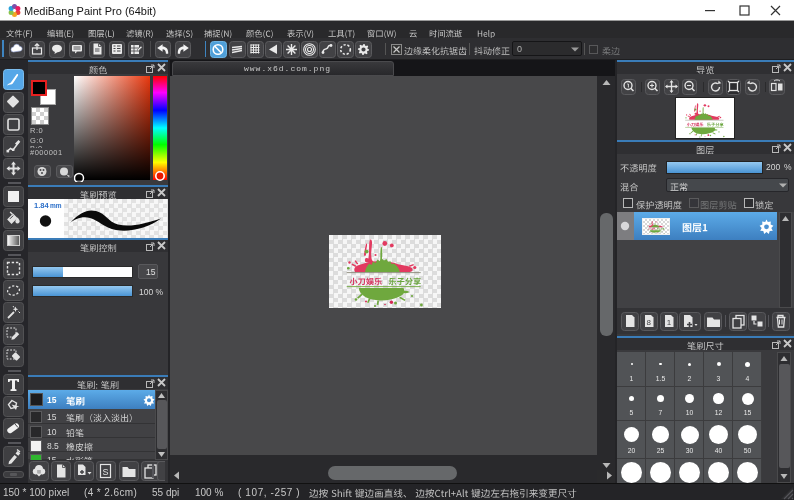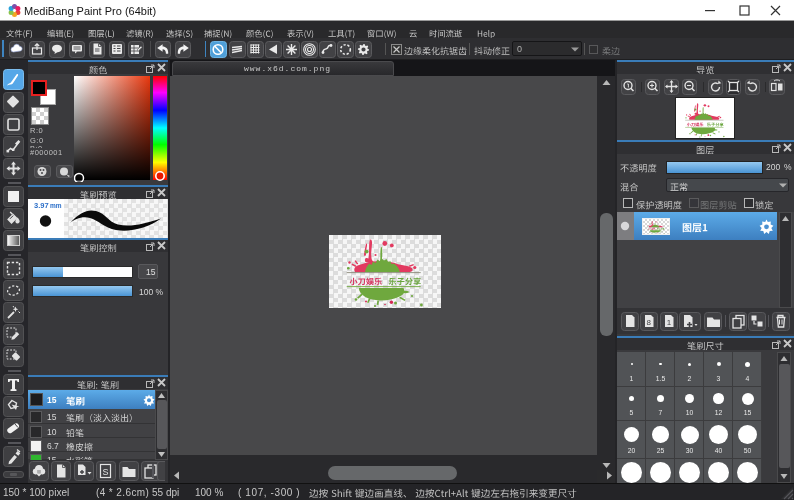--- a/index.html
+++ b/index.html
@@ -330,21 +330,21 @@
       </svg></div>
 <svg style="position:absolute;left:146px;top:189px;" width="9" height="9" viewBox="0 0 9 9">
       <rect x="0.5" y="2.5" width="6" height="6" fill="none" stroke="#b8b8b8"></rect>
       <path d="M4 5 L8 1 M5 1 h3 v3" stroke="#b8b8b8" fill="none"></path>
     </svg>
 <svg style="position:absolute;left:157px;top:188px;" width="9" height="9" viewBox="0 0 9 9">
       <path d="M1 1 L8 8 M8 1 L1 8" stroke="#c8c8c8" stroke-width="1.8"></path>
     </svg>
 <div style="position:absolute;left:28px;top:199px;width:36px;height:39px;background:#fff"></div>
 <div style="position:absolute;left:64px;top:199px;width:104px;height:39px;background-image:conic-gradient(#e2e2e2 25%,#f7f7f7 0 50%,#e2e2e2 0 75%,#f7f7f7 0);background-size:9px 9px"></div>
-<div style="position:absolute;left:34px;top:201px;font:7.5px 'Liberation Sans', sans-serif;color:#2a6ec8;white-space:pre;font-weight:bold">3.97</div>
+<div style="position:absolute;left:34px;top:201px;font:7.5px 'Liberation Sans', sans-serif;color:#2a6ec8;white-space:pre;font-weight:bold">1.84</div>
 <div style="position:absolute;left:50px;top:202px;font:6.5px 'Liberation Sans', sans-serif;color:#2a6ec8;white-space:pre;font-weight:bold">mm</div>
 <svg style="position:absolute;left:35px;top:210px;" width="22" height="22" viewBox="0 0 22 22">
       <circle cx="10.5" cy="11" r="5.7" fill="#111"></circle>
     </svg>
 <svg style="position:absolute;left:66px;top:200px;" width="100" height="37" viewBox="0 0 100 37">
       <path d="M4 23 C14 12 22 9 30 11 C40 13.5 42 22 52 24.5 C64 27.5 78 24 95 18.5 C82 28 64 32.5 50 30 C38 27.8 32 20 24 18 C16 16 9 19 4 23 Z" fill="#0a0a0a"></path>
     </svg>
 <div style="position:absolute;left:28px;top:238px;width:140px;height:14px;background:#2f2f32;border-top:2px solid #3a7cb8"></div>
 <div style="position:absolute;left:79.6px;top:241px"><svg width="38" height="12" viewBox="0 0 38 12" style="overflow:visible">
         <path transform="translate(0,8.6)" d="M0.5 -1.5 0.6 -0.9 3.9 -1.1V-0.4C3.9 0.4 4.2 0.7 5.2 0.7C5.5 0.7 7.1 0.7 7.4 0.7C8.2 0.7 8.4 0.3 8.5 -0.7C8.3 -0.8 8.1 -0.9 7.9 -1.0C7.8 -0.1 7.8 0.0 7.3 0.0C7.0 0.0 5.6 0.0 5.3 0.0C4.7 0.0 4.6 -0.0 4.6 -0.4V-1.2L8.7 -1.6L8.6 -2.2L4.6 -1.8V-2.8L7.8 -3.1L7.8 -3.6L4.6 -3.4V-4.2C5.8 -4.3 6.9 -4.5 7.8 -4.7L7.4 -5.3C5.9 -4.9 3.4 -4.6 1.2 -4.5C1.2 -4.3 1.3 -4.1 1.3 -3.9C2.2 -4.0 3.1 -4.0 3.9 -4.1V-3.3L1.0 -3.0L1.0 -2.5L3.9 -2.7V-1.7ZM1.7 -7.8C1.4 -6.8 0.9 -5.9 0.3 -5.3C0.5 -5.2 0.8 -5.1 0.9 -4.9C1.2 -5.3 1.5 -5.8 1.8 -6.3H2.3C2.5 -5.8 2.7 -5.3 2.8 -5.0L3.4 -5.2C3.3 -5.5 3.2 -5.9 3.0 -6.3H4.4V-6.9H2.1C2.2 -7.1 2.3 -7.4 2.4 -7.6ZM5.3 -7.8C5.1 -6.9 4.6 -6.0 3.9 -5.4C4.1 -5.4 4.4 -5.2 4.5 -5.1C4.8 -5.4 5.2 -5.8 5.4 -6.3H6.1C6.3 -5.9 6.5 -5.5 6.6 -5.2L7.2 -5.4C7.1 -5.7 7.0 -6.0 6.8 -6.3H8.6V-6.9H5.7C5.8 -7.1 5.9 -7.4 6.0 -7.6Z M15.2 -6.8V-1.6H15.8V-6.8ZM17.0 -7.6V-0.2C17.0 -0.0 16.9 0.0 16.8 0.0C16.6 0.0 16.1 0.0 15.6 0.0C15.7 0.2 15.8 0.5 15.8 0.7C16.5 0.7 17.0 0.7 17.3 0.6C17.6 0.5 17.7 0.3 17.7 -0.2V-7.6ZM11.0 -3.8V-0.3H11.5V-3.2H12.4V0.7H13.0V-3.2H13.9V-1.0C13.9 -0.9 13.9 -0.9 13.8 -0.9C13.7 -0.9 13.5 -0.9 13.2 -0.9C13.2 -0.8 13.3 -0.5 13.3 -0.3C13.8 -0.3 14.1 -0.3 14.3 -0.5C14.5 -0.6 14.5 -0.7 14.5 -1.0V-3.8H13.9H13.0V-4.8H14.5V-7.2H10.2V-4.1C10.2 -2.8 10.1 -1.1 9.5 0.2C9.6 0.2 9.9 0.4 10.0 0.6C10.7 -0.8 10.8 -2.7 10.8 -4.1V-4.8H12.4V-3.8ZM10.8 -6.6H13.8V-5.4H10.8Z M24.8 -5.1C25.4 -4.6 26.2 -3.8 26.5 -3.4L27.0 -3.8C26.6 -4.3 25.8 -5.0 25.2 -5.5ZM23.6 -5.5C23.1 -4.8 22.4 -4.2 21.8 -3.8C21.9 -3.7 22.2 -3.4 22.2 -3.3C22.9 -3.8 23.7 -4.5 24.2 -5.2ZM19.9 -7.7V-5.9H18.8V-5.3H19.9V-3.1C19.4 -2.9 19.0 -2.8 18.7 -2.7L18.9 -2.0L19.9 -2.4V-0.1C19.9 -0.0 19.9 0.0 19.8 0.0C19.6 0.0 19.3 0.0 18.9 0.0C19.0 0.2 19.1 0.5 19.1 0.7C19.7 0.7 20.0 0.6 20.2 0.5C20.5 0.4 20.6 0.2 20.6 -0.1V-2.6L21.5 -3.0L21.4 -3.6L20.6 -3.3V-5.3H21.5V-5.9H20.6V-7.7ZM21.5 -0.2V0.4H27.3V-0.2H24.7V-2.5H26.6V-3.1H22.2V-2.5H24.0V-0.2ZM23.8 -7.6C23.9 -7.3 24.1 -6.9 24.2 -6.6H21.8V-5.0H22.4V-6.0H26.5V-5.1H27.2V-6.6H25.0C24.8 -6.9 24.6 -7.4 24.5 -7.7Z M33.8 -6.9V-1.8H34.5V-6.9ZM35.5 -7.6V-0.2C35.5 -0.1 35.4 -0.0 35.3 -0.0C35.1 -0.0 34.6 -0.0 34.0 -0.0C34.1 0.2 34.2 0.5 34.3 0.7C35.0 0.7 35.5 0.7 35.7 0.6C36.0 0.4 36.1 0.2 36.1 -0.2V-7.6ZM28.9 -7.5C28.7 -6.6 28.4 -5.7 28.0 -5.1C28.2 -5.0 28.5 -4.9 28.6 -4.8C28.7 -5.1 28.9 -5.4 29.1 -5.8H30.3V-4.8H28.0V-4.2H30.3V-3.2H28.4V-0.0H29.1V-2.6H30.3V0.7H30.9V-2.6H32.2V-0.7C32.2 -0.6 32.2 -0.6 32.1 -0.6C32.0 -0.6 31.7 -0.6 31.3 -0.6C31.4 -0.4 31.4 -0.2 31.5 0.0C32.0 0.0 32.3 0.0 32.5 -0.1C32.8 -0.2 32.8 -0.4 32.8 -0.7V-3.2H30.9V-4.2H33.2V-4.8H30.9V-5.8H32.8V-6.4H30.9V-7.7H30.3V-6.4H29.3C29.4 -6.7 29.5 -7.0 29.6 -7.4Z" fill="#c8c8c8"></path>
@@ -392,21 +392,21 @@
         <path transform="translate(0,8.4)" d="M0.5 -1.4 0.6 -0.8 3.8 -1.1V-0.4C3.8 0.4 4.1 0.6 5.1 0.6C5.4 0.6 7.0 0.6 7.2 0.6C8.0 0.6 8.3 0.3 8.4 -0.7C8.2 -0.7 7.9 -0.8 7.7 -1.0C7.7 -0.1 7.6 0.0 7.2 0.0C6.8 0.0 5.4 0.0 5.2 0.0C4.6 0.0 4.5 -0.0 4.5 -0.4V-1.2L8.5 -1.5L8.4 -2.1L4.5 -1.8V-2.7L7.7 -3.0L7.6 -3.5L4.5 -3.3V-4.1C5.7 -4.2 6.8 -4.4 7.6 -4.6L7.3 -5.2C5.8 -4.8 3.3 -4.5 1.1 -4.4C1.2 -4.2 1.3 -4.0 1.3 -3.8C2.1 -3.9 3.0 -4.0 3.8 -4.0V-3.2L1.0 -3.0L1.0 -2.4L3.8 -2.7V-1.7ZM1.7 -7.6C1.4 -6.7 0.9 -5.8 0.3 -5.2C0.5 -5.1 0.8 -4.9 0.9 -4.8C1.2 -5.2 1.5 -5.6 1.7 -6.1H2.2C2.4 -5.7 2.7 -5.2 2.8 -4.9L3.4 -5.1C3.3 -5.4 3.1 -5.8 2.9 -6.1H4.3V-6.7H2.0C2.1 -6.9 2.2 -7.2 2.3 -7.4ZM5.2 -7.6C4.9 -6.7 4.5 -5.9 3.9 -5.3C4.0 -5.2 4.3 -5.0 4.4 -4.9C4.7 -5.3 5.0 -5.7 5.3 -6.1H5.9C6.1 -5.8 6.4 -5.4 6.4 -5.1L7.0 -5.3C7.0 -5.6 6.8 -5.8 6.6 -6.1H8.4V-6.7H5.6C5.7 -6.9 5.8 -7.2 5.9 -7.4Z M14.8 -6.6V-1.6H15.5V-6.6ZM16.6 -7.4V-0.2C16.6 -0.0 16.6 0.0 16.4 0.0C16.3 0.0 15.8 0.0 15.2 0.0C15.3 0.2 15.4 0.5 15.5 0.7C16.1 0.7 16.6 0.7 16.9 0.6C17.2 0.5 17.3 0.3 17.3 -0.2V-7.4ZM10.7 -3.8V-0.3H11.2V-3.2H12.1V0.7H12.7V-3.2H13.6V-1.0C13.6 -0.9 13.6 -0.9 13.5 -0.9C13.4 -0.9 13.2 -0.9 12.9 -0.9C13.0 -0.7 13.0 -0.5 13.1 -0.3C13.5 -0.3 13.8 -0.3 14.0 -0.4C14.2 -0.5 14.2 -0.7 14.2 -1.0V-3.8H13.6H12.7V-4.7H14.2V-7.0H10.0V-4.0C10.0 -2.7 9.9 -1.0 9.3 0.2C9.4 0.2 9.7 0.4 9.8 0.5C10.5 -0.7 10.6 -2.7 10.6 -4.0V-4.7H12.1V-3.8ZM10.6 -6.4H13.5V-5.3H10.6Z M24.3 -3.4C24.3 -1.7 25.0 -0.2 26.0 0.9L26.6 0.6C25.6 -0.5 24.9 -1.8 24.9 -3.4C24.9 -5.0 25.6 -6.4 26.6 -7.4L26.0 -7.7C25.0 -6.6 24.3 -5.2 24.3 -3.4Z M30.8 -7.0C30.6 -6.4 30.3 -5.8 30.0 -5.4L30.6 -5.2C30.9 -5.6 31.2 -6.3 31.4 -6.8ZM30.7 -3.1C30.5 -2.4 30.2 -1.7 29.9 -1.3L30.4 -1.1C30.8 -1.5 31.2 -2.3 31.3 -2.9ZM34.5 -7.0C34.3 -6.5 33.9 -5.8 33.5 -5.4L34.0 -5.2C34.4 -5.6 34.8 -6.2 35.2 -6.8ZM34.6 -3.1C34.3 -2.6 33.9 -1.9 33.5 -1.4L34.1 -1.2C34.4 -1.6 34.9 -2.3 35.3 -2.9ZM27.8 -6.9C28.4 -6.7 29.1 -6.2 29.4 -5.9L29.8 -6.4C29.5 -6.7 28.8 -7.1 28.2 -7.4ZM27.3 -4.5C27.9 -4.2 28.6 -3.8 28.9 -3.5L29.3 -4.0C29.0 -4.3 28.3 -4.7 27.7 -5.0ZM27.6 0.1 28.2 0.5C28.6 -0.3 29.2 -1.4 29.6 -2.3L29.1 -2.8C28.6 -1.8 28.0 -0.6 27.6 0.1ZM32.4 -7.6C32.3 -5.3 32.1 -4.4 29.8 -3.9C30.0 -3.7 30.1 -3.5 30.2 -3.3C31.5 -3.6 32.2 -4.1 32.6 -4.9C33.5 -4.4 34.5 -3.8 35.0 -3.3L35.5 -3.9C34.9 -4.4 33.7 -5.0 32.8 -5.5C32.9 -6.1 33.0 -6.7 33.0 -7.6ZM32.3 -3.8C32.2 -1.4 32.0 -0.4 29.4 0.1C29.6 0.3 29.7 0.6 29.8 0.7C31.5 0.3 32.3 -0.3 32.7 -1.4C33.1 -0.3 34.0 0.4 35.3 0.7C35.4 0.5 35.6 0.3 35.7 0.1C34.1 -0.1 33.2 -1.1 32.9 -2.5C32.9 -2.9 33.0 -3.3 33.0 -3.8Z M38.7 -6.8C39.2 -6.4 39.7 -5.9 40.1 -5.3C39.5 -2.8 38.4 -0.9 36.4 0.1C36.5 0.2 36.9 0.5 37.0 0.7C38.8 -0.4 40.0 -2.1 40.7 -4.4C41.6 -2.6 42.3 -0.5 44.3 0.6C44.4 0.4 44.6 0.1 44.7 -0.1C41.7 -1.9 41.9 -5.3 39.1 -7.4Z M48.8 -7.0C48.6 -6.4 48.3 -5.8 48.0 -5.4L48.6 -5.2C48.9 -5.6 49.2 -6.3 49.4 -6.8ZM48.7 -3.1C48.5 -2.4 48.2 -1.7 47.9 -1.3L48.4 -1.1C48.8 -1.5 49.2 -2.3 49.3 -2.9ZM52.5 -7.0C52.3 -6.5 51.9 -5.8 51.5 -5.4L52.0 -5.2C52.4 -5.6 52.8 -6.2 53.2 -6.8ZM52.6 -3.1C52.3 -2.6 51.9 -1.9 51.5 -1.4L52.1 -1.2C52.4 -1.6 52.9 -2.3 53.3 -2.9ZM45.8 -6.9C46.4 -6.7 47.1 -6.2 47.4 -5.9L47.8 -6.4C47.5 -6.7 46.8 -7.1 46.2 -7.4ZM45.3 -4.5C45.9 -4.2 46.6 -3.8 46.9 -3.5L47.3 -4.0C47.0 -4.3 46.3 -4.7 45.7 -5.0ZM45.6 0.1 46.2 0.5C46.6 -0.3 47.2 -1.4 47.6 -2.3L47.1 -2.8C46.6 -1.8 46.0 -0.6 45.6 0.1ZM50.4 -7.6C50.3 -5.3 50.1 -4.4 47.8 -3.9C48.0 -3.7 48.1 -3.5 48.2 -3.3C49.5 -3.6 50.2 -4.1 50.6 -4.9C51.5 -4.4 52.5 -3.8 53.0 -3.3L53.5 -3.9C52.9 -4.4 51.7 -5.0 50.8 -5.5C50.9 -6.1 51.0 -6.7 51.0 -7.6ZM50.3 -3.8C50.2 -1.4 50.0 -0.4 47.4 0.1C47.6 0.3 47.7 0.6 47.8 0.7C49.5 0.3 50.3 -0.3 50.7 -1.4C51.1 -0.3 52.0 0.4 53.3 0.7C53.4 0.5 53.6 0.3 53.7 0.1C52.1 -0.1 51.2 -1.1 50.9 -2.5C50.9 -2.9 51.0 -3.3 51.0 -3.8Z M54.9 -3.1V0.2H61.3V0.7H62.1V-3.1H61.3V-0.5H58.9V-3.6H61.7V-6.7H61.0V-4.3H58.9V-7.6H58.1V-4.3H56.1V-6.7H55.4V-3.6H58.1V-0.5H55.7V-3.1Z M65.7 -3.4C65.7 -5.2 65.0 -6.6 64.0 -7.7L63.4 -7.4C64.4 -6.4 65.1 -5.0 65.1 -3.4C65.1 -1.8 64.4 -0.5 63.4 0.6L64.0 0.9C65.0 -0.2 65.7 -1.7 65.7 -3.4Z" fill="#d8d8d8"></path>
       </svg></div>
 <div style="position:absolute;left:28px;top:424px;width:127px;height:14px;background:#414144;border-bottom:1px solid #333335"></div>
 <div style="position:absolute;left:30px;top:426px;width:12px;height:12px;background:#28282a;border:1px solid #5a5a5c"></div>
 <div style="position:absolute;left:47px;top:426.5px;font:8.5px 'Liberation Sans', sans-serif;color:#d8d8d8;white-space:pre;">10</div>
 <div style="position:absolute;left:66px;top:426px;"><svg width="20" height="12" viewBox="0 0 20 12" style="overflow:visible">
         <path transform="translate(0,8.4)" d="M4.3 -3.2V0.7H4.9V0.2H7.3V0.7H8.0V-3.2ZM4.9 -0.4V-2.6H7.3V-0.4ZM4.7 -7.1V-6.1C4.7 -5.3 4.5 -4.4 3.6 -3.7C3.8 -3.6 4.0 -3.4 4.1 -3.2C5.1 -4.0 5.3 -5.2 5.3 -6.1V-6.5H6.9V-4.6C6.9 -3.9 7.0 -3.7 7.6 -3.7C7.7 -3.7 8.1 -3.7 8.2 -3.7C8.4 -3.7 8.5 -3.7 8.6 -3.7C8.6 -3.9 8.6 -4.1 8.6 -4.2C8.5 -4.2 8.3 -4.2 8.2 -4.2C8.1 -4.2 7.8 -4.2 7.7 -4.2C7.6 -4.2 7.6 -4.3 7.6 -4.5V-7.1ZM1.6 -7.5C1.3 -6.7 0.8 -5.9 0.3 -5.4C0.4 -5.2 0.6 -4.9 0.6 -4.7C0.9 -5.1 1.3 -5.5 1.5 -5.9H3.8V-6.5H1.9C2.0 -6.8 2.1 -7.1 2.2 -7.4ZM0.5 -3.1V-2.5H1.9V-0.7C1.9 -0.2 1.6 0.1 1.4 0.2C1.5 0.3 1.7 0.6 1.7 0.7C1.9 0.5 2.1 0.4 3.8 -0.5C3.8 -0.6 3.7 -0.9 3.7 -1.0L2.5 -0.4V-2.5H3.7V-3.1H2.5V-4.3H3.5V-4.9H0.9V-4.3H1.9V-3.1Z M9.5 -1.4 9.6 -0.8 12.8 -1.1V-0.4C12.8 0.4 13.1 0.6 14.1 0.6C14.4 0.6 16.0 0.6 16.2 0.6C17.0 0.6 17.3 0.3 17.4 -0.7C17.2 -0.7 16.9 -0.8 16.7 -1.0C16.7 -0.1 16.6 0.0 16.2 0.0C15.8 0.0 14.4 0.0 14.2 0.0C13.6 0.0 13.5 -0.0 13.5 -0.4V-1.2L17.5 -1.5L17.4 -2.1L13.5 -1.8V-2.7L16.7 -3.0L16.6 -3.5L13.5 -3.3V-4.1C14.7 -4.2 15.8 -4.4 16.6 -4.6L16.3 -5.2C14.8 -4.8 12.3 -4.5 10.1 -4.4C10.2 -4.2 10.3 -4.0 10.3 -3.8C11.1 -3.9 12.0 -4.0 12.8 -4.0V-3.2L10.0 -3.0L10.0 -2.4L12.8 -2.7V-1.7ZM10.7 -7.6C10.4 -6.7 9.9 -5.8 9.3 -5.2C9.5 -5.1 9.8 -4.9 9.9 -4.8C10.2 -5.2 10.5 -5.6 10.7 -6.1H11.2C11.4 -5.7 11.7 -5.2 11.8 -4.9L12.4 -5.1C12.3 -5.4 12.1 -5.8 11.9 -6.1H13.3V-6.7H11.0C11.1 -6.9 11.2 -7.2 11.3 -7.4ZM14.2 -7.6C13.9 -6.7 13.5 -5.9 12.9 -5.3C13.0 -5.2 13.3 -5.0 13.4 -4.9C13.7 -5.3 14.0 -5.7 14.3 -6.1H14.9C15.1 -5.8 15.4 -5.4 15.4 -5.1L16.0 -5.3C16.0 -5.6 15.8 -5.8 15.6 -6.1H17.4V-6.7H14.6C14.7 -6.9 14.8 -7.2 14.9 -7.4Z" fill="#d8d8d8"></path>
       </svg></div>
 <div style="position:absolute;left:28px;top:438px;width:127px;height:14px;background:#414144;border-bottom:1px solid #333335"></div>
 <div style="position:absolute;left:30px;top:440px;width:12px;height:12px;background:#f2f2f2;border:1px solid #5a5a5c"></div>
-<div style="position:absolute;left:47px;top:440.5px;font:8.5px 'Liberation Sans', sans-serif;color:#d8d8d8;white-space:pre;">6.7</div>
+<div style="position:absolute;left:47px;top:440.5px;font:8.5px 'Liberation Sans', sans-serif;color:#d8d8d8;white-space:pre;">8.5</div>
 <div style="position:absolute;left:66px;top:440px;"><svg width="29" height="12" viewBox="0 0 29 12" style="overflow:visible">
         <path transform="translate(0,8.4)" d="M6.4 -6.5C6.3 -6.2 6.1 -6.0 6.0 -5.7H4.3C4.5 -6.0 4.7 -6.2 4.9 -6.5ZM1.6 -7.6V-5.8H0.4V-5.2H1.6C1.3 -4.0 0.8 -2.5 0.3 -1.8C0.4 -1.6 0.6 -1.3 0.6 -1.1C1.0 -1.7 1.3 -2.6 1.6 -3.6V0.7H2.2V-4.0C2.5 -3.6 2.8 -3.1 2.9 -2.9L3.3 -3.3C3.1 -3.6 2.5 -4.5 2.2 -4.8V-5.2H3.0C3.1 -5.1 3.2 -4.9 3.3 -4.8C3.5 -4.9 3.6 -5.0 3.7 -5.2V-3.7H5.0C4.6 -3.4 4.1 -3.0 3.2 -2.7C3.3 -2.6 3.5 -2.4 3.5 -2.3C4.3 -2.6 4.8 -2.9 5.2 -3.2C5.3 -3.0 5.4 -2.9 5.5 -2.7C4.9 -2.2 3.8 -1.7 3.0 -1.5C3.1 -1.4 3.2 -1.2 3.3 -1.0C4.1 -1.3 5.1 -1.8 5.7 -2.3C5.8 -2.2 5.8 -2.1 5.9 -1.9C5.2 -1.2 4.0 -0.5 3.0 -0.2C3.1 -0.1 3.2 0.1 3.3 0.2C4.2 -0.1 5.2 -0.7 6.0 -1.4C6.0 -0.7 5.9 -0.2 5.7 -0.0C5.6 0.1 5.5 0.1 5.3 0.1C5.1 0.1 4.9 0.1 4.6 0.1C4.7 0.2 4.8 0.5 4.8 0.7C5.0 0.7 5.2 0.7 5.4 0.7C5.7 0.7 5.9 0.6 6.2 0.4C6.6 0.0 6.7 -1.0 6.5 -2.0L6.8 -2.2C7.2 -1.3 7.7 -0.3 8.3 0.2C8.4 0.0 8.6 -0.2 8.7 -0.3C8.1 -0.7 7.6 -1.6 7.3 -2.4C7.6 -2.6 7.9 -2.9 8.2 -3.1L7.8 -3.5C7.4 -3.2 6.8 -2.8 6.3 -2.4C6.1 -2.8 5.9 -3.2 5.6 -3.5L5.7 -3.7H8.1V-5.7H6.7C6.9 -6.1 7.1 -6.4 7.3 -6.8L6.8 -7.0L6.7 -7.0H5.2L5.4 -7.5L4.8 -7.6C4.5 -6.9 3.9 -6.0 3.0 -5.4V-5.8H2.2V-7.6ZM4.3 -5.2H5.7C5.7 -5.0 5.6 -4.6 5.4 -4.3H4.3ZM6.3 -5.2H7.5V-4.3H6.0C6.2 -4.6 6.2 -4.9 6.3 -5.2Z M10.3 -6.3V-4.1C10.3 -2.8 10.2 -1.0 9.3 0.2C9.4 0.3 9.7 0.6 9.8 0.7C10.7 -0.5 10.9 -2.1 11.0 -3.4H11.7C12.2 -2.4 12.8 -1.6 13.5 -0.9C12.7 -0.5 11.7 -0.1 10.7 0.1C10.8 0.2 11.0 0.5 11.1 0.7C12.2 0.5 13.2 0.1 14.1 -0.5C15.0 0.1 16.0 0.5 17.2 0.7C17.3 0.5 17.5 0.3 17.6 0.1C16.5 -0.1 15.5 -0.4 14.7 -0.9C15.6 -1.6 16.3 -2.6 16.7 -3.8L16.3 -4.0L16.2 -4.0H14.1V-5.7H16.4C16.2 -5.2 16.1 -4.8 15.9 -4.5L16.5 -4.3C16.8 -4.8 17.1 -5.6 17.3 -6.2L16.8 -6.4L16.7 -6.3H14.1V-7.6H13.4V-6.3ZM12.5 -3.4H15.8C15.4 -2.5 14.8 -1.9 14.1 -1.3C13.4 -1.9 12.8 -2.6 12.5 -3.4ZM13.4 -5.7V-4.0H11.0V-4.1V-5.7Z M22.1 -1.3C21.8 -0.8 21.3 -0.3 20.9 0.1C21.0 0.2 21.3 0.3 21.4 0.4C21.8 0.0 22.4 -0.6 22.7 -1.2ZM24.8 -1.1C25.2 -0.6 25.7 0.0 25.9 0.4L26.4 0.1C26.2 -0.3 25.7 -0.9 25.2 -1.4ZM19.4 -7.6V-5.7H18.4V-5.1H19.4V-3.1L18.3 -2.8L18.5 -2.1L19.4 -2.5V-0.0C19.4 0.1 19.4 0.1 19.3 0.1C19.2 0.1 18.9 0.1 18.6 0.1C18.7 0.3 18.8 0.5 18.8 0.7C19.3 0.7 19.5 0.7 19.7 0.6C19.9 0.5 20.0 0.3 20.0 -0.0V-2.7L20.9 -3.0L20.8 -3.6L20.0 -3.4V-5.1H20.8V-5.7H20.0V-7.6ZM21.5 -2.2V-1.6H23.4V0.0C23.4 0.1 23.4 0.1 23.3 0.1C23.2 0.1 22.9 0.1 22.5 0.1C22.6 0.3 22.6 0.5 22.7 0.7C23.2 0.7 23.5 0.7 23.8 0.6C24.0 0.5 24.1 0.3 24.1 0.0V-1.6H26.0V-2.2ZM21.4 -3.6C21.6 -3.5 21.8 -3.4 21.9 -3.3C21.6 -2.9 21.2 -2.7 20.8 -2.5C20.9 -2.4 21.1 -2.2 21.2 -2.1C21.7 -2.3 22.2 -2.8 22.7 -3.3V-2.9H24.9V-3.4H22.8C23.2 -3.9 23.6 -4.6 23.8 -5.3L23.5 -5.5L23.4 -5.5H22.5C22.6 -5.6 22.7 -5.8 22.7 -5.9L22.2 -6.0C22.0 -5.4 21.6 -4.7 20.9 -4.2C21.0 -4.1 21.1 -4.0 21.2 -3.8C21.7 -4.2 22.0 -4.6 22.3 -5.1H23.2C23.1 -4.8 22.9 -4.6 22.8 -4.3C22.6 -4.5 22.4 -4.6 22.3 -4.7L22.0 -4.3C22.2 -4.2 22.4 -4.1 22.6 -4.0C22.5 -3.8 22.4 -3.7 22.2 -3.6C22.1 -3.7 21.9 -3.8 21.7 -3.9ZM24.5 -5.0H25.5C25.4 -4.7 25.2 -4.4 25.0 -4.2C24.8 -4.4 24.7 -4.7 24.5 -5.0ZM24.2 -5.9 23.7 -5.7C24.2 -4.2 25.1 -2.9 26.2 -2.2C26.3 -2.4 26.5 -2.6 26.6 -2.7C26.1 -2.9 25.7 -3.3 25.3 -3.8C25.7 -4.2 26.0 -4.8 26.2 -5.3L25.9 -5.5L25.8 -5.5H24.3ZM23.1 -7.4C23.2 -7.2 23.4 -7.0 23.5 -6.7H21.2V-5.5H21.8V-6.2H25.8V-5.5H26.4V-6.7H24.2C24.1 -7.0 23.9 -7.3 23.7 -7.6Z" fill="#d8d8d8"></path>
       </svg></div>
 <div style="position:absolute;left:28px;top:452px;width:127px;height:8px;background:#414144;border-bottom:1px solid #333335"></div>
 <div style="position:absolute;left:30px;top:454px;width:12px;height:12px;background:#2fb52f;border:1px solid #5a5a5c"></div>
 <div style="position:absolute;left:47px;top:454.5px;font:8.5px 'Liberation Sans', sans-serif;color:#d8d8d8;white-space:pre;">15</div>
 <div style="position:absolute;left:66px;top:454px;"><svg width="29" height="12" viewBox="0 0 29 12" style="overflow:visible">
         <path transform="translate(0,8.4)" d="M0.6 -5.3V-4.6H2.9C2.4 -2.8 1.5 -1.4 0.4 -0.7C0.5 -0.6 0.8 -0.3 0.9 -0.2C2.2 -1.1 3.2 -2.8 3.7 -5.1L3.2 -5.3L3.1 -5.3ZM7.4 -5.9C6.9 -5.3 6.2 -4.5 5.6 -3.9C5.3 -4.4 5.1 -4.9 4.9 -5.4V-7.5H4.2V-0.2C4.2 -0.0 4.1 -0.0 4.0 0.0C3.8 0.0 3.3 0.0 2.8 -0.0C2.9 0.2 3.1 0.5 3.1 0.7C3.8 0.7 4.2 0.7 4.5 0.6C4.8 0.5 4.9 0.3 4.9 -0.2V-4.0C5.7 -2.4 6.9 -1.0 8.3 -0.2C8.4 -0.4 8.6 -0.7 8.8 -0.8C7.7 -1.3 6.7 -2.3 5.9 -3.4C6.6 -3.9 7.4 -4.7 8.0 -5.4Z M13.7 -7.5C12.7 -7.1 10.9 -6.9 9.4 -6.8C9.5 -6.6 9.6 -6.4 9.6 -6.2C11.1 -6.3 13.0 -6.6 14.1 -6.9ZM9.7 -5.6C10.0 -5.2 10.4 -4.6 10.5 -4.2L11.0 -4.4C10.9 -4.8 10.6 -5.4 10.2 -5.9ZM11.3 -5.9C11.6 -5.5 11.8 -4.9 11.9 -4.5L12.5 -4.7C12.4 -5.1 12.1 -5.7 11.8 -6.1ZM13.5 -6.1C13.3 -5.6 12.9 -4.9 12.7 -4.4L13.2 -4.2C13.5 -4.6 13.8 -5.4 14.1 -6.0ZM16.6 -7.4C16.1 -6.7 15.1 -6.0 14.3 -5.6C14.5 -5.4 14.7 -5.2 14.8 -5.1C15.7 -5.6 16.6 -6.3 17.3 -7.1ZM16.9 -4.9C16.3 -4.2 15.3 -3.4 14.4 -3.0C14.6 -2.9 14.8 -2.7 14.9 -2.5C15.8 -3.0 16.8 -3.8 17.5 -4.7ZM17.1 -2.4C16.4 -1.3 15.2 -0.4 13.9 0.2C14.1 0.3 14.3 0.5 14.4 0.7C15.7 0.1 17.0 -0.9 17.7 -2.1ZM12.3 -2.8H12.3L12.3 -2.8ZM11.6 -4.4V-3.4H9.5V-2.8H11.4C10.9 -1.9 10.0 -1.0 9.2 -0.5C9.4 -0.4 9.6 -0.1 9.7 0.1C10.3 -0.4 11.1 -1.2 11.6 -2.0V0.7H12.3V-2.2C12.8 -1.7 13.3 -1.2 13.6 -0.8L14.0 -1.2C13.7 -1.7 13.1 -2.3 12.4 -2.8H14.1V-3.4H12.3V-4.4Z M18.5 -1.4 18.6 -0.8 21.8 -1.1V-0.4C21.8 0.4 22.1 0.6 23.1 0.6C23.4 0.6 25.0 0.6 25.2 0.6C26.0 0.6 26.3 0.3 26.4 -0.7C26.2 -0.7 25.9 -0.8 25.7 -1.0C25.7 -0.1 25.6 0.0 25.2 0.0C24.8 0.0 23.4 0.0 23.2 0.0C22.6 0.0 22.5 -0.0 22.5 -0.4V-1.2L26.5 -1.5L26.4 -2.1L22.5 -1.8V-2.7L25.7 -3.0L25.6 -3.5L22.5 -3.3V-4.1C23.7 -4.2 24.8 -4.4 25.6 -4.6L25.3 -5.2C23.8 -4.8 21.3 -4.5 19.1 -4.4C19.2 -4.2 19.3 -4.0 19.3 -3.8C20.1 -3.9 21.0 -4.0 21.8 -4.0V-3.2L19.0 -3.0L19.0 -2.4L21.8 -2.7V-1.7ZM19.7 -7.6C19.4 -6.7 18.9 -5.8 18.3 -5.2C18.5 -5.1 18.8 -4.9 18.9 -4.8C19.2 -5.2 19.5 -5.6 19.7 -6.1H20.2C20.4 -5.7 20.7 -5.2 20.8 -4.9L21.4 -5.1C21.3 -5.4 21.1 -5.8 20.9 -6.1H22.3V-6.7H20.0C20.1 -6.9 20.2 -7.2 20.3 -7.4ZM23.2 -7.6C22.9 -6.7 22.5 -5.9 21.9 -5.3C22.0 -5.2 22.3 -5.0 22.4 -4.9C22.7 -5.3 23.0 -5.7 23.3 -6.1H23.9C24.1 -5.8 24.4 -5.4 24.4 -5.1L25.0 -5.3C25.0 -5.6 24.8 -5.8 24.6 -6.1H26.4V-6.7H23.6C23.7 -6.9 23.8 -7.2 23.9 -7.4Z" fill="#d8d8d8"></path>
       </svg></div>
 <div style="position:absolute;left:155px;top:390px;width:13px;height:70px;background:#2e2e31;border:1px solid #4a4a4c"></div>
@@ -767,23 +767,23 @@
 <div style="position:absolute;left:777px;top:352px;width:14px;height:131px;background:#2e2e31;border:1px solid #4a4a4c"></div>
 <svg style="position:absolute;left:778px;top:354px;" width="12" height="9" viewBox="0 0 12 9">
       <path d="M6 2 L9.5 7 H2.5 Z" fill="#b8b8b8"></path>
     </svg>
 <div style="position:absolute;left:778.5px;top:364px;width:11px;height:104px;background:#57575a;border-radius:2px"></div>
 <svg style="position:absolute;left:778px;top:472px;" width="12" height="9" viewBox="0 0 12 9">
       <path d="M6 7 L2.5 2 H9.5 Z" fill="#b8b8b8"></path>
     </svg>
 <div style="position:absolute;left:0px;top:483px;width:794px;height:17px;background:#242427;border-top:1px solid #111"></div>
 <div style="position:absolute;left:3px;top:487px;font:10px 'Liberation Sans', sans-serif;color:#c8c8c8;white-space:pre;">150 * 100 pixel</div>
-<div style="position:absolute;left:96px;top:487px;font:10px 'Liberation Sans', sans-serif;color:#c8c8c8;white-space:pre;letter-spacing:0.4px">(4 * 2.6cm)</div>
+<div style="position:absolute;left:84px;top:487px;font:10px 'Liberation Sans', sans-serif;color:#c8c8c8;white-space:pre;letter-spacing:0.4px">(4 * 2.6cm)</div>
 <div style="position:absolute;left:152px;top:487px;font:10px 'Liberation Sans', sans-serif;color:#c8c8c8;white-space:pre;">55 dpi</div>
 <div style="position:absolute;left:195px;top:487px;font:10px 'Liberation Sans', sans-serif;color:#c8c8c8;white-space:pre;">100 %</div>
-<div style="position:absolute;left:238px;top:487px;font:10px 'Liberation Sans', sans-serif;color:#c8c8c8;white-space:pre;letter-spacing:0.6px">( 107, -300 )</div>
+<div style="position:absolute;left:238px;top:487px;font:10px 'Liberation Sans', sans-serif;color:#c8c8c8;white-space:pre;letter-spacing:0.6px">( 107, -257 )</div>
 <div style="position:absolute;left:309px;top:487px;"><svg width="269" height="13" viewBox="0 0 269 13" style="overflow:visible">
         <path transform="translate(0,8.9)" d="M0.8 -7.5C1.3 -7.0 2.0 -6.3 2.3 -5.9L2.9 -6.3C2.5 -6.8 1.9 -7.4 1.3 -7.9ZM5.3 -7.9C5.3 -7.4 5.3 -6.9 5.3 -6.3H3.3V-5.7H5.2C5.0 -3.8 4.6 -2.3 3.0 -1.3C3.2 -1.2 3.4 -1.0 3.5 -0.8C5.2 -1.9 5.8 -3.6 6.0 -5.7H8.1C8.0 -3.0 7.8 -1.9 7.6 -1.6C7.5 -1.5 7.4 -1.5 7.2 -1.5C7.0 -1.5 6.5 -1.5 5.9 -1.6C6.0 -1.4 6.1 -1.1 6.1 -0.8C6.7 -0.8 7.2 -0.8 7.5 -0.8C7.8 -0.9 8.0 -0.9 8.2 -1.2C8.6 -1.6 8.7 -2.7 8.8 -6.0C8.8 -6.1 8.8 -6.3 8.8 -6.3H6.0C6.0 -6.9 6.1 -7.4 6.1 -7.9ZM2.4 -4.8H0.4V-4.1H1.7V-1.1C1.2 -0.9 0.7 -0.5 0.2 0.1L0.8 0.8C1.2 0.1 1.7 -0.5 2.0 -0.5C2.2 -0.5 2.5 -0.2 2.9 0.1C3.6 0.6 4.4 0.7 5.7 0.7C6.7 0.7 8.4 0.6 9.1 0.6C9.1 0.3 9.3 -0.0 9.4 -0.2C8.4 -0.1 6.9 -0.1 5.7 -0.1C4.6 -0.1 3.8 -0.1 3.1 -0.5C2.8 -0.7 2.6 -0.9 2.4 -1.1Z M17.0 -3.6C16.8 -2.7 16.5 -2.0 16.1 -1.4C15.6 -1.7 15.0 -2.0 14.6 -2.2C14.8 -2.7 15.0 -3.1 15.2 -3.6ZM13.6 -2.0C14.2 -1.7 14.9 -1.3 15.6 -1.0C14.9 -0.4 14.1 -0.1 13.0 0.2C13.2 0.3 13.3 0.6 13.4 0.8C14.6 0.5 15.5 0.0 16.2 -0.6C17.0 -0.1 17.8 0.4 18.2 0.8L18.8 0.2C18.2 -0.2 17.5 -0.6 16.7 -1.1C17.2 -1.7 17.6 -2.6 17.8 -3.6H18.8V-4.3H15.5C15.7 -4.8 15.8 -5.3 16.0 -5.7L15.2 -5.8C15.1 -5.3 14.9 -4.8 14.7 -4.3H13.0V-3.6H14.4C14.2 -3.0 13.9 -2.5 13.6 -2.0ZM13.3 -6.8V-5.0H14.0V-6.2H18.0V-5.0H18.7V-6.8H16.4C16.3 -7.2 16.2 -7.7 16.0 -8.1L15.3 -8.0C15.4 -7.6 15.6 -7.2 15.6 -6.8ZM11.3 -8.1V-6.1H10.0V-5.5H11.3V-3.1L9.9 -2.7L10.1 -2.0L11.3 -2.3V-0.1C11.3 0.1 11.2 0.1 11.1 0.1C11.0 0.1 10.6 0.1 10.2 0.1C10.3 0.3 10.4 0.6 10.4 0.8C11.0 0.8 11.4 0.7 11.7 0.6C11.9 0.5 12.0 0.3 12.0 -0.1V-2.6L13.2 -3.0L13.1 -3.6L12.0 -3.3V-5.5H13.0V-6.1H12.0V-8.1Z M25.0 0.1C26.5 0.1 27.4 -0.8 27.4 -1.9C27.4 -2.9 26.8 -3.4 25.9 -3.8L24.9 -4.2C24.4 -4.4 23.8 -4.7 23.8 -5.4C23.8 -6.0 24.3 -6.4 25.1 -6.4C25.7 -6.4 26.3 -6.1 26.7 -5.7L27.1 -6.3C26.7 -6.8 25.9 -7.2 25.1 -7.2C23.8 -7.2 22.9 -6.4 22.9 -5.3C22.9 -4.3 23.6 -3.8 24.3 -3.5L25.3 -3.1C26.0 -2.8 26.5 -2.5 26.5 -1.8C26.5 -1.1 25.9 -0.7 25.0 -0.7C24.3 -0.7 23.6 -1.0 23.1 -1.5L22.5 -0.9C23.1 -0.3 24.0 0.1 25.0 0.1Z M28.7 0.0H29.6V-3.8C30.1 -4.3 30.5 -4.6 31.0 -4.6C31.7 -4.6 32.0 -4.2 32.0 -3.2V0.0H32.9V-3.3C32.9 -4.6 32.4 -5.3 31.3 -5.3C30.5 -5.3 30.0 -5.0 29.5 -4.5L29.6 -5.5V-7.6H28.7Z M34.5 0.0H35.4V-5.2H34.5ZM35.0 -6.3C35.3 -6.3 35.5 -6.5 35.5 -6.9C35.5 -7.2 35.3 -7.4 35.0 -7.4C34.6 -7.4 34.4 -7.2 34.4 -6.9C34.4 -6.5 34.6 -6.3 35.0 -6.3Z M36.6 -4.5H37.3V0.0H38.2V-4.5H39.3V-5.2H38.2V-6.0C38.2 -6.7 38.4 -7.1 38.9 -7.1C39.1 -7.1 39.3 -7.0 39.5 -6.9L39.7 -7.6C39.4 -7.7 39.1 -7.8 38.8 -7.8C37.8 -7.8 37.3 -7.1 37.3 -6.0V-5.2L36.6 -5.2Z M41.9 0.1C42.2 0.1 42.6 0.0 42.9 -0.1L42.7 -0.7C42.5 -0.7 42.3 -0.6 42.1 -0.6C41.5 -0.6 41.3 -1.0 41.3 -1.6V-4.5H42.7V-5.2H41.3V-6.7H40.6L40.5 -5.2L39.6 -5.2V-4.5H40.4V-1.6C40.4 -0.6 40.8 0.1 41.9 0.1Z M46.4 -3.3V-2.7H47.5V-0.8C47.5 -0.3 47.2 -0.0 47.0 0.1C47.1 0.2 47.3 0.5 47.4 0.7C47.5 0.5 47.8 0.3 49.2 -0.7C49.2 -0.9 49.1 -1.1 49.0 -1.3L48.1 -0.7V-2.7H49.2V-3.3H48.1V-4.6H49.1V-5.3H46.8C47.0 -5.6 47.2 -5.9 47.4 -6.3H49.1V-7.0H47.7C47.8 -7.3 47.9 -7.6 48.0 -7.9L47.4 -8.1C47.1 -7.1 46.7 -6.2 46.1 -5.6C46.3 -5.4 46.5 -5.1 46.6 -5.0L46.7 -5.2V-4.6H47.5V-3.3ZM51.4 -7.3V-6.8H52.6V-6.0H51.2V-5.5H52.6V-4.7H51.4V-4.1H52.6V-3.4H51.4V-2.8H52.6V-2.1H51.2V-1.5H52.6V-0.3H53.2V-1.5H54.9V-2.1H53.2V-2.8H54.7V-3.4H53.2V-4.1H54.6V-5.5H55.2V-6.0H54.6V-7.3H53.2V-8.0H52.6V-7.3ZM53.2 -5.5H54.0V-4.7H53.2ZM53.2 -6.0V-6.8H54.0V-6.0ZM49.4 -3.9C49.4 -4.0 49.5 -4.0 49.6 -4.1H50.6C50.5 -3.3 50.4 -2.6 50.2 -2.0C50.1 -2.4 49.9 -2.8 49.8 -3.2L49.3 -3.0C49.5 -2.3 49.7 -1.8 49.9 -1.3C49.6 -0.6 49.2 -0.0 48.7 0.3C48.8 0.4 48.9 0.7 49.0 0.8C49.6 0.4 50.0 -0.1 50.3 -0.7C51.2 0.4 52.3 0.6 53.7 0.6H54.9C55.0 0.5 55.1 0.2 55.2 0.0C54.8 0.0 53.9 0.0 53.7 0.0C52.5 0.0 51.4 -0.2 50.6 -1.3C50.9 -2.2 51.1 -3.3 51.2 -4.7L50.8 -4.7L50.7 -4.7H50.1C50.5 -5.4 50.9 -6.4 51.3 -7.3L50.9 -7.6L50.7 -7.5H49.3V-6.8H50.4C50.2 -6.0 49.8 -5.2 49.7 -5.0C49.5 -4.7 49.3 -4.5 49.1 -4.4C49.2 -4.3 49.4 -4.0 49.4 -3.9Z M56.3 -7.5C56.8 -7.0 57.4 -6.3 57.8 -5.9L58.3 -6.3C58.0 -6.8 57.4 -7.4 56.8 -7.9ZM60.8 -7.9C60.8 -7.4 60.8 -6.9 60.7 -6.3H58.8V-5.7H60.7C60.5 -3.8 60.1 -2.3 58.5 -1.3C58.7 -1.2 58.9 -1.0 59.0 -0.8C60.7 -1.9 61.2 -3.6 61.4 -5.7H63.6C63.5 -3.0 63.3 -1.9 63.1 -1.6C63.0 -1.5 62.9 -1.5 62.7 -1.5C62.5 -1.5 61.9 -1.5 61.4 -1.6C61.5 -1.4 61.6 -1.1 61.6 -0.8C62.2 -0.8 62.7 -0.8 63.0 -0.8C63.3 -0.9 63.5 -0.9 63.7 -1.2C64.1 -1.6 64.2 -2.7 64.3 -6.0C64.3 -6.1 64.3 -6.3 64.3 -6.3H61.5C61.5 -6.9 61.5 -7.4 61.6 -7.9ZM57.9 -4.8H55.9V-4.1H57.1V-1.1C56.7 -0.9 56.2 -0.5 55.7 0.1L56.3 0.8C56.7 0.1 57.2 -0.5 57.5 -0.5C57.7 -0.5 58.0 -0.2 58.4 0.1C59.1 0.6 59.9 0.7 61.2 0.7C62.2 0.7 63.9 0.6 64.6 0.6C64.6 0.3 64.7 -0.0 64.8 -0.2C63.9 -0.1 62.4 -0.1 61.2 -0.1C60.1 -0.1 59.2 -0.1 58.6 -0.5C58.3 -0.7 58.1 -0.9 57.9 -1.1Z M66.0 -7.4V-6.8H73.8V-7.4ZM67.6 -5.7V-1.4H72.2V-5.7ZM68.2 -3.2H69.5V-2.0H68.2ZM70.2 -3.2H71.5V-2.0H70.2ZM68.2 -5.1H69.5V-3.8H68.2ZM70.2 -5.1H71.5V-3.8H70.2ZM66.0 -5.0V0.3H73.1V0.7H73.8V-5.1H73.1V-0.4H66.7V-5.0Z M76.5 -5.8V-0.2H75.1V0.4H83.9V-0.2H82.5V-5.8H79.5L79.6 -6.6H83.6V-7.2H79.7L79.9 -8.0L79.1 -8.1L79.0 -7.2H75.4V-6.6H78.9L78.8 -5.8ZM77.2 -3.8H81.8V-3.1H77.2ZM77.2 -4.4V-5.2H81.8V-4.4ZM77.2 -2.5H81.8V-1.7H77.2ZM77.2 -0.2V-1.1H81.8V-0.2Z M84.8 -0.5 85.0 0.2C85.8 -0.1 87.0 -0.4 88.1 -0.8L88.0 -1.4C86.8 -1.0 85.6 -0.7 84.8 -0.5ZM91.0 -7.5C91.5 -7.3 92.1 -6.9 92.4 -6.6L92.9 -7.1C92.6 -7.3 91.9 -7.7 91.5 -7.9ZM85.0 -4.1C85.1 -4.1 85.3 -4.2 86.5 -4.3C86.1 -3.7 85.7 -3.2 85.5 -3.0C85.2 -2.7 85.0 -2.4 84.8 -2.4C84.9 -2.2 85.0 -1.9 85.0 -1.7C85.2 -1.9 85.6 -2.0 88.0 -2.4C88.0 -2.6 88.0 -2.9 88.0 -3.1L86.1 -2.7C86.8 -3.6 87.5 -4.6 88.1 -5.7L87.5 -6.0C87.4 -5.7 87.1 -5.3 86.9 -5.0L85.7 -4.9C86.3 -5.7 86.8 -6.7 87.3 -7.7L86.6 -8.0C86.2 -6.9 85.5 -5.7 85.3 -5.3C85.1 -5.0 84.9 -4.8 84.7 -4.7C84.8 -4.6 84.9 -4.2 85.0 -4.1ZM92.8 -3.4C92.4 -2.7 91.9 -2.2 91.3 -1.7C91.1 -2.2 91.0 -2.8 90.9 -3.5L93.3 -4.0L93.2 -4.6L90.8 -4.2C90.8 -4.6 90.7 -5.0 90.7 -5.4L93.1 -5.8L93.0 -6.4L90.6 -6.1C90.6 -6.7 90.6 -7.4 90.6 -8.1H89.9C89.9 -7.4 89.9 -6.7 90.0 -6.0L88.4 -5.8L88.6 -5.1L90.0 -5.3C90.0 -4.9 90.1 -4.5 90.1 -4.0L88.3 -3.7L88.4 -3.0L90.2 -3.4C90.3 -2.6 90.5 -1.9 90.7 -1.3C89.9 -0.7 88.9 -0.3 87.9 0.0C88.1 0.2 88.3 0.4 88.4 0.6C89.3 0.3 90.2 -0.1 90.9 -0.6C91.3 0.2 91.8 0.7 92.5 0.7C93.2 0.7 93.4 0.4 93.5 -0.7C93.4 -0.7 93.1 -0.9 93.0 -1.0C92.9 -0.2 92.9 0.0 92.6 0.0C92.2 0.0 91.8 -0.4 91.5 -1.1C92.3 -1.6 92.9 -2.3 93.4 -3.1Z M96.5 0.5 97.2 -0.0C96.6 -0.7 95.7 -1.6 95.0 -2.2L94.4 -1.6C95.1 -1.0 95.9 -0.2 96.5 0.5Z M107.2 -7.5C107.7 -7.0 108.3 -6.3 108.6 -5.9L109.2 -6.3C108.9 -6.8 108.2 -7.4 107.7 -7.9ZM111.7 -7.9C111.7 -7.4 111.7 -6.9 111.6 -6.3H109.7V-5.7H111.6C111.4 -3.8 110.9 -2.3 109.4 -1.3C109.6 -1.2 109.8 -1.0 109.9 -0.8C111.6 -1.9 112.1 -3.6 112.3 -5.7H114.5C114.3 -3.0 114.2 -1.9 114.0 -1.6C113.9 -1.5 113.8 -1.5 113.6 -1.5C113.4 -1.5 112.8 -1.5 112.3 -1.6C112.4 -1.4 112.5 -1.1 112.5 -0.8C113.0 -0.8 113.6 -0.8 113.9 -0.8C114.2 -0.9 114.4 -0.9 114.6 -1.2C114.9 -1.6 115.1 -2.7 115.2 -6.0C115.2 -6.1 115.2 -6.3 115.2 -6.3H112.4C112.4 -6.9 112.4 -7.4 112.4 -7.9ZM108.7 -4.8H106.8V-4.1H108.0V-1.1C107.6 -0.9 107.1 -0.5 106.6 0.1L107.1 0.8C107.6 0.1 108.1 -0.5 108.4 -0.5C108.6 -0.5 108.9 -0.2 109.3 0.1C110.0 0.6 110.8 0.7 112.1 0.7C113.0 0.7 114.8 0.6 115.5 0.6C115.5 0.3 115.6 -0.0 115.7 -0.2C114.7 -0.1 113.3 -0.1 112.1 -0.1C111.0 -0.1 110.1 -0.1 109.5 -0.5C109.2 -0.7 108.9 -0.9 108.7 -1.1Z M123.4 -3.6C123.2 -2.7 122.9 -2.0 122.4 -1.4C121.9 -1.7 121.4 -2.0 120.9 -2.2C121.1 -2.7 121.4 -3.1 121.6 -3.6ZM120.0 -2.0C120.6 -1.7 121.3 -1.3 121.9 -1.0C121.3 -0.4 120.5 -0.1 119.4 0.2C119.5 0.3 119.7 0.6 119.8 0.8C121.0 0.5 121.9 0.0 122.6 -0.6C123.4 -0.1 124.1 0.4 124.6 0.8L125.1 0.2C124.6 -0.2 123.9 -0.6 123.1 -1.1C123.6 -1.7 123.9 -2.6 124.2 -3.6H125.2V-4.3H121.8C122.0 -4.8 122.2 -5.3 122.3 -5.7L121.6 -5.8C121.5 -5.3 121.3 -4.8 121.1 -4.3H119.4V-3.6H120.8C120.5 -3.0 120.2 -2.5 120.0 -2.0ZM119.6 -6.8V-5.0H120.3V-6.2H124.3V-5.0H125.0V-6.8H122.8C122.7 -7.2 122.5 -7.7 122.4 -8.1L121.7 -8.0C121.8 -7.6 121.9 -7.2 122.0 -6.8ZM117.7 -8.1V-6.1H116.4V-5.5H117.7V-3.1L116.3 -2.7L116.4 -2.0L117.7 -2.3V-0.1C117.7 0.1 117.6 0.1 117.5 0.1C117.4 0.1 117.0 0.1 116.5 0.1C116.6 0.3 116.7 0.6 116.7 0.8C117.4 0.8 117.8 0.7 118.0 0.6C118.3 0.5 118.4 0.3 118.4 -0.1V-2.6L119.6 -3.0L119.5 -3.6L118.4 -3.3V-5.5H119.4V-6.1H118.4V-8.1Z M129.2 0.1C130.1 0.1 130.8 -0.2 131.3 -0.9L130.9 -1.4C130.4 -1.0 129.9 -0.7 129.2 -0.7C127.9 -0.7 127.0 -1.8 127.0 -3.5C127.0 -5.3 127.9 -6.4 129.3 -6.4C129.9 -6.4 130.3 -6.1 130.7 -5.7L131.2 -6.3C130.8 -6.7 130.1 -7.2 129.2 -7.2C127.5 -7.2 126.1 -5.8 126.1 -3.5C126.1 -1.2 127.4 0.1 129.2 0.1Z M134.2 0.1C134.5 0.1 134.9 0.0 135.2 -0.1L135.0 -0.7C134.8 -0.7 134.6 -0.6 134.4 -0.6C133.8 -0.6 133.6 -1.0 133.6 -1.6V-4.5H135.0V-5.2H133.6V-6.7H132.9L132.8 -5.2L132.0 -5.2V-4.5H132.7V-1.6C132.7 -0.6 133.1 0.1 134.2 0.1Z M136.2 0.0H137.1V-3.4C137.4 -4.2 138.0 -4.6 138.4 -4.6C138.6 -4.6 138.7 -4.5 138.9 -4.5L139.1 -5.2C138.9 -5.3 138.7 -5.3 138.5 -5.3C137.9 -5.3 137.4 -4.9 137.0 -4.3H137.0L136.9 -5.2H136.2Z M140.8 0.1C141.1 0.1 141.2 0.1 141.4 0.0L141.2 -0.6C141.1 -0.6 141.1 -0.6 141.0 -0.6C140.9 -0.6 140.8 -0.7 140.8 -1.0V-7.6H139.9V-1.0C139.9 -0.3 140.2 0.1 140.8 0.1Z M144.1 -1.1H144.8V-3.2H146.7V-3.9H144.8V-6.0H144.1V-3.9H142.1V-3.2H144.1Z M147.1 0.0H148.0L148.7 -2.2H151.3L151.9 0.0H152.9L150.5 -7.0H149.5ZM148.9 -2.9 149.3 -3.9C149.5 -4.7 149.8 -5.5 150.0 -6.3H150.0C150.2 -5.5 150.5 -4.7 150.7 -3.9L151.1 -2.9Z M154.7 0.1C155.0 0.1 155.1 0.1 155.2 0.0L155.1 -0.6C155.0 -0.6 155.0 -0.6 154.9 -0.6C154.8 -0.6 154.7 -0.7 154.7 -1.0V-7.6H153.8V-1.0C153.8 -0.3 154.1 0.1 154.7 0.1Z M158.2 0.1C158.5 0.1 158.8 0.0 159.1 -0.1L159.0 -0.7C158.8 -0.7 158.6 -0.6 158.4 -0.6C157.8 -0.6 157.6 -1.0 157.6 -1.6V-4.5H159.0V-5.2H157.6V-6.7H156.8L156.7 -5.2L155.9 -5.2V-4.5H156.7V-1.6C156.7 -0.6 157.1 0.1 158.2 0.1Z M162.6 -3.3V-2.7H163.7V-0.8C163.7 -0.3 163.4 -0.0 163.3 0.1C163.4 0.2 163.6 0.5 163.7 0.7C163.8 0.5 164.0 0.3 165.5 -0.7C165.4 -0.9 165.3 -1.1 165.3 -1.3L164.4 -0.7V-2.7H165.4V-3.3H164.4V-4.6H165.3V-5.3H163.0C163.3 -5.6 163.5 -5.9 163.7 -6.3H165.4V-7.0H164.0C164.1 -7.3 164.2 -7.6 164.3 -7.9L163.7 -8.1C163.4 -7.1 162.9 -6.2 162.4 -5.6C162.5 -5.4 162.7 -5.1 162.8 -5.0L163.0 -5.2V-4.6H163.7V-3.3ZM167.7 -7.3V-6.8H168.8V-6.0H167.5V-5.5H168.8V-4.7H167.7V-4.1H168.8V-3.4H167.7V-2.8H168.8V-2.1H167.4V-1.5H168.8V-0.3H169.4V-1.5H171.2V-2.1H169.4V-2.8H171.0V-3.4H169.4V-4.1H170.8V-5.5H171.4V-6.0H170.8V-7.3H169.4V-8.0H168.8V-7.3ZM169.4 -5.5H170.3V-4.7H169.4ZM169.4 -6.0V-6.8H170.3V-6.0ZM165.7 -3.9C165.7 -4.0 165.7 -4.0 165.8 -4.1H166.8C166.8 -3.3 166.6 -2.6 166.5 -2.0C166.3 -2.4 166.2 -2.8 166.1 -3.2L165.6 -3.0C165.8 -2.3 166.0 -1.8 166.2 -1.3C165.9 -0.6 165.5 -0.0 164.9 0.3C165.1 0.4 165.2 0.7 165.3 0.8C165.8 0.4 166.3 -0.1 166.6 -0.7C167.5 0.4 168.6 0.6 169.9 0.6H171.2C171.2 0.5 171.3 0.2 171.4 0.0C171.1 0.0 170.2 0.0 170.0 0.0C168.8 0.0 167.6 -0.2 166.9 -1.3C167.2 -2.2 167.4 -3.3 167.5 -4.7L167.1 -4.7L167.0 -4.7H166.4C166.8 -5.4 167.2 -6.4 167.5 -7.3L167.1 -7.6L166.9 -7.5H165.5V-6.8H166.7C166.4 -6.0 166.1 -5.2 165.9 -5.0C165.8 -4.7 165.5 -4.5 165.4 -4.4C165.5 -4.3 165.6 -4.0 165.7 -3.9Z M172.5 -7.5C173.1 -7.0 173.7 -6.3 174.0 -5.9L174.6 -6.3C174.3 -6.8 173.6 -7.4 173.1 -7.9ZM177.1 -7.9C177.1 -7.4 177.0 -6.9 177.0 -6.3H175.0V-5.7H177.0C176.8 -3.8 176.3 -2.3 174.8 -1.3C175.0 -1.2 175.2 -1.0 175.3 -0.8C177.0 -1.9 177.5 -3.6 177.7 -5.7H179.8C179.7 -3.0 179.6 -1.9 179.3 -1.6C179.3 -1.5 179.1 -1.5 179.0 -1.5C178.7 -1.5 178.2 -1.5 177.6 -1.6C177.8 -1.4 177.9 -1.1 177.9 -0.8C178.4 -0.8 179.0 -0.8 179.3 -0.8C179.6 -0.9 179.8 -0.9 180.0 -1.2C180.3 -1.6 180.5 -2.7 180.6 -6.0C180.6 -6.1 180.6 -6.3 180.6 -6.3H177.8C177.8 -6.9 177.8 -7.4 177.8 -7.9ZM174.1 -4.8H172.2V-4.1H173.4V-1.1C173.0 -0.9 172.5 -0.5 172.0 0.1L172.5 0.8C173.0 0.1 173.4 -0.5 173.8 -0.5C174.0 -0.5 174.3 -0.2 174.7 0.1C175.4 0.6 176.2 0.7 177.4 0.7C178.4 0.7 180.2 0.6 180.9 0.6C180.9 0.3 181.0 -0.0 181.1 -0.2C180.1 -0.1 178.7 -0.1 177.5 -0.1C176.4 -0.1 175.5 -0.1 174.9 -0.5C174.5 -0.7 174.3 -0.9 174.1 -1.1Z M184.9 -8.1C184.8 -7.5 184.7 -6.9 184.6 -6.3H182.0V-5.6H184.4C183.9 -3.6 183.1 -1.7 181.6 -0.4C181.8 -0.2 182.0 0.0 182.1 0.2C183.2 -0.9 184.0 -2.2 184.6 -3.7V-3.1H186.7V-0.2H183.6V0.5H190.5V-0.2H187.5V-3.1H190.0V-3.8H184.6C184.8 -4.4 185.0 -5.0 185.2 -5.6H190.3V-6.3H185.3C185.5 -6.9 185.6 -7.4 185.7 -8.0Z M194.9 -8.1C194.8 -7.5 194.6 -6.9 194.4 -6.3H191.6V-5.6H194.2C193.5 -4.0 192.6 -2.6 191.3 -1.7C191.4 -1.6 191.6 -1.3 191.7 -1.1C192.4 -1.6 193.0 -2.2 193.5 -2.9V0.8H194.2V0.2H198.5V0.7H199.3V-3.7H194.1C194.4 -4.3 194.7 -4.9 194.9 -5.6H200.0V-6.3H195.2C195.4 -6.8 195.5 -7.4 195.7 -7.9ZM194.2 -0.5V-3.0H198.5V-0.5Z M202.1 -8.1V-6.1H200.9V-5.5H202.1V-3.3L200.8 -2.9L201.0 -2.2L202.1 -2.6V-0.1C202.1 0.0 202.1 0.0 202.0 0.0C201.9 0.0 201.5 0.0 201.1 0.0C201.2 0.2 201.3 0.5 201.3 0.7C201.9 0.7 202.3 0.7 202.5 0.6C202.8 0.5 202.8 0.3 202.8 -0.1V-2.8L203.9 -3.2L203.8 -3.8L202.8 -3.5V-5.5H203.8V-6.1H202.8V-8.1ZM205.3 -8.1C205.0 -6.9 204.4 -5.7 203.6 -4.9C203.8 -4.8 204.1 -4.6 204.2 -4.5C204.6 -4.9 205.0 -5.5 205.3 -6.1H209.7V-6.7H205.6C205.7 -7.1 205.9 -7.5 206.0 -7.9ZM204.9 -5.0V-3.4L203.9 -3.0L204.1 -2.4L204.9 -2.7V-0.4C204.9 0.5 205.2 0.7 206.2 0.7C206.5 0.7 208.3 0.7 208.6 0.7C209.4 0.7 209.7 0.4 209.8 -0.8C209.6 -0.8 209.3 -0.9 209.1 -1.0C209.1 -0.1 209.0 0.1 208.5 0.1C208.1 0.1 206.6 0.1 206.3 0.1C205.6 0.1 205.5 -0.0 205.5 -0.4V-2.9L206.7 -3.4V-0.9H207.3V-3.6L208.5 -4.1C208.5 -2.9 208.5 -2.1 208.5 -2.0C208.4 -1.8 208.4 -1.8 208.2 -1.8C208.1 -1.8 207.9 -1.8 207.7 -1.8C207.8 -1.6 207.8 -1.4 207.9 -1.2C208.1 -1.2 208.4 -1.2 208.6 -1.2C208.9 -1.3 209.1 -1.5 209.1 -1.8C209.1 -2.1 209.1 -3.3 209.1 -4.6L209.2 -4.7L208.7 -4.9L208.6 -4.8L208.5 -4.8L207.3 -4.3V-5.8H206.7V-4.1L205.5 -3.6V-5.0Z M217.7 -8.0V0.8H218.4V-8.0ZM211.5 -5.5C211.4 -4.6 211.2 -3.4 211.0 -2.6H214.6C214.5 -1.0 214.3 -0.3 214.1 -0.1C214.0 -0.0 213.9 0.0 213.7 0.0C213.5 0.0 212.8 -0.0 212.2 -0.1C212.3 0.1 212.4 0.4 212.4 0.7C213.1 0.7 213.7 0.7 214.0 0.7C214.3 0.7 214.5 0.6 214.7 0.4C215.1 0.1 215.2 -0.8 215.4 -3.0C215.4 -3.1 215.4 -3.3 215.4 -3.3H211.9C212.0 -3.8 212.1 -4.3 212.2 -4.8H215.4V-7.7H211.2V-7.0H214.7V-5.5Z M227.0 -6.0C226.8 -5.5 226.4 -4.6 226.0 -4.1L226.7 -3.9C227.0 -4.4 227.4 -5.1 227.8 -5.8ZM221.5 -5.8C221.9 -5.2 222.3 -4.4 222.4 -3.9L223.1 -4.2C223.0 -4.7 222.6 -5.4 222.2 -6.0ZM224.2 -8.1V-6.9H220.8V-6.2H224.2V-3.8H220.3V-3.1H223.7C222.8 -1.9 221.4 -0.8 220.1 -0.2C220.3 -0.1 220.5 0.2 220.6 0.3C221.9 -0.3 223.2 -1.4 224.2 -2.7V0.8H224.9V-2.7C225.9 -1.4 227.2 -0.3 228.5 0.4C228.7 0.2 228.9 -0.1 229.0 -0.2C227.7 -0.8 226.3 -1.9 225.4 -3.1H228.8V-3.8H224.9V-6.2H228.4V-6.9H224.9V-8.1Z M231.5 -6.0C231.2 -5.4 230.7 -4.7 230.2 -4.2C230.4 -4.1 230.6 -3.9 230.8 -3.8C231.3 -4.3 231.8 -5.1 232.1 -5.9ZM236.0 -5.7C236.6 -5.1 237.3 -4.3 237.6 -3.8L238.2 -4.2C237.8 -4.7 237.1 -5.4 236.5 -6.0ZM233.5 -8.0C233.7 -7.7 233.9 -7.4 234.0 -7.1H230.0V-6.4H232.7V-3.5H233.4V-6.4H234.9V-3.5H235.6V-6.4H238.3V-7.1H234.8C234.7 -7.4 234.4 -7.8 234.2 -8.2ZM230.6 -3.3V-2.6H231.4C231.9 -1.9 232.6 -1.2 233.4 -0.7C232.3 -0.3 231.1 -0.0 229.9 0.2C230.0 0.3 230.2 0.6 230.2 0.8C231.6 0.6 233.0 0.2 234.1 -0.3C235.3 0.2 236.6 0.6 238.1 0.8C238.2 0.6 238.4 0.3 238.5 0.2C237.2 0.0 235.9 -0.3 234.9 -0.7C235.9 -1.3 236.7 -2.0 237.3 -3.0L236.8 -3.3L236.7 -3.3ZM232.2 -2.6H236.2C235.7 -2.0 235.0 -1.5 234.2 -1.0C233.3 -1.5 232.7 -2.0 232.2 -2.6Z M241.4 -2.3 240.8 -2.0C241.1 -1.5 241.5 -1.0 242.0 -0.7C241.4 -0.3 240.5 -0.1 239.4 0.1C239.6 0.3 239.8 0.6 239.8 0.8C241.1 0.5 242.0 0.2 242.6 -0.3C243.9 0.4 245.7 0.7 247.9 0.7C248.0 0.5 248.1 0.2 248.3 0.0C246.1 -0.0 244.4 -0.2 243.2 -0.7C243.7 -1.2 244.0 -1.8 244.1 -2.4H247.3V-6.1H244.2V-6.9H247.9V-7.6H239.6V-6.9H243.4V-6.1H240.5V-2.4H243.3C243.2 -1.9 243.0 -1.5 242.5 -1.1C242.1 -1.4 241.7 -1.8 241.4 -2.3ZM241.1 -3.9H243.4V-3.6C243.4 -3.4 243.4 -3.2 243.4 -3.0H241.1ZM244.2 -3.0C244.2 -3.2 244.2 -3.4 244.2 -3.6V-3.9H246.6V-3.0ZM241.1 -5.5H243.4V-4.5H241.1ZM244.2 -5.5H246.6V-4.5H244.2Z M250.3 -7.6V-4.9C250.3 -3.3 250.1 -1.2 248.9 0.3C249.0 0.4 249.3 0.7 249.5 0.8C250.6 -0.5 250.9 -2.3 251.0 -3.8H253.5C254.1 -1.6 255.3 0.0 257.3 0.7C257.4 0.5 257.6 0.2 257.8 0.1C255.9 -0.5 254.8 -1.9 254.2 -3.8H256.8V-7.6ZM251.0 -6.9H256.1V-4.5H251.0V-4.9Z M259.8 -4.0C260.5 -3.2 261.2 -2.2 261.5 -1.5L262.2 -1.9C261.8 -2.6 261.1 -3.6 260.4 -4.3ZM264.2 -8.1V-6.0H258.7V-5.3H264.2V-0.3C264.2 -0.1 264.2 -0.0 263.9 0.0C263.7 0.0 262.8 0.0 261.9 -0.0C262.1 0.2 262.2 0.6 262.3 0.8C263.3 0.8 264.0 0.8 264.4 0.6C264.8 0.5 265.0 0.3 265.0 -0.3V-5.3H267.3V-6.0H265.0V-8.1Z" fill="#c8c8c8"></path>
       </svg></div>
 <svg style="position:absolute;left:780px;top:486px;" width="14" height="14" viewBox="0 0 14 14">
       <path d="M13 1 V13 H1 Z" fill="#2e2e31"></path>
       <path d="M13 4 L4 13 M13 8 L8 13 M13 12 L12 13" stroke="#55555a" stroke-width="1.2"></path>
     </svg>
 </div>
 </body></html>

